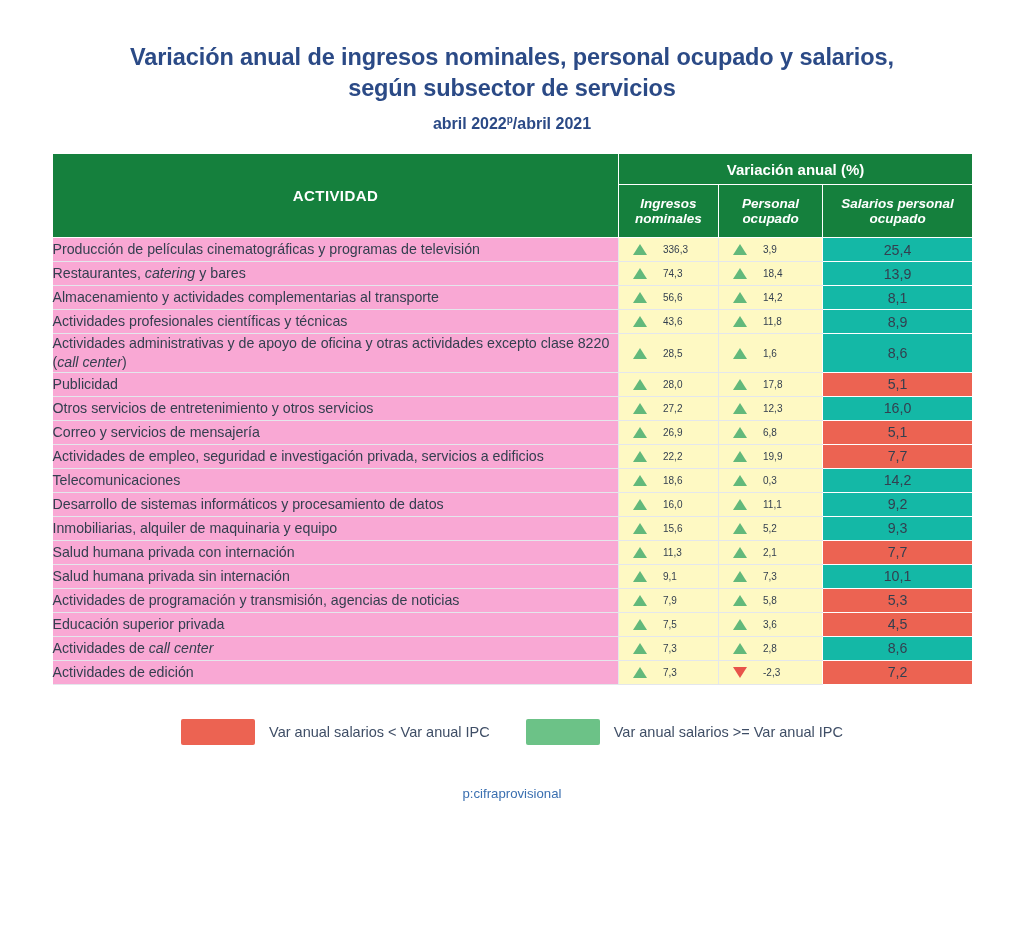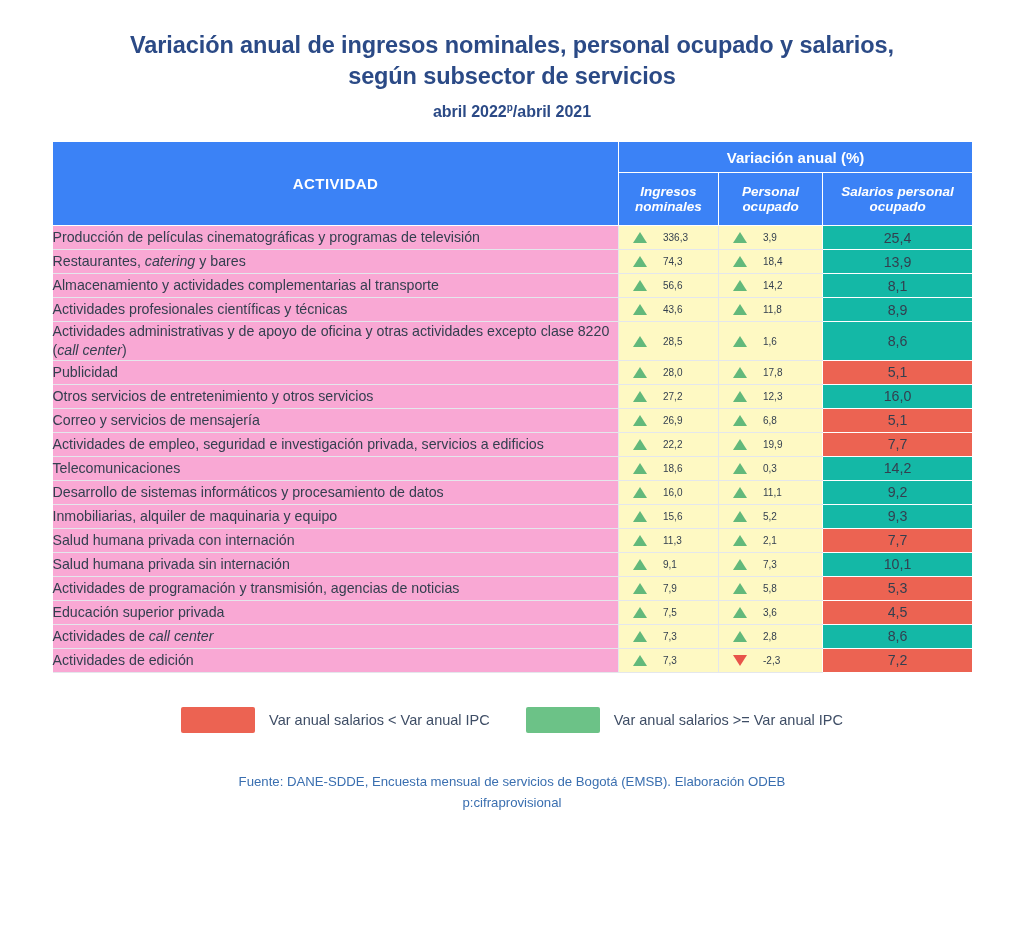--- a/index.html
+++ b/index.html
@@ -15,21 +15,21 @@
     overflow: hidden;
   }
   .page {
     position: relative;
     width: 1024px;
     height: 940px;
     box-sizing: border-box;
   }
   
   .title-block {
-    padding-top: 30px;
+    padding-top: 42px;
     text-align: center;
   }
   .title-main {
     font-size: 23.5px;
     font-weight: bold;
     color: #2b4a86;
     line-height: 1.32;
     letter-spacing: -0.1px;
     margin: 0 auto;
     width: 780px;
@@ -53,21 +53,21 @@
   table.data {
     border-collapse: collapse;
     width: 920px;
     table-layout: fixed;
   }
   table.data th, table.data td {
     padding: 0;
     vertical-align: middle;
   }
   .hdr-blue {
-    background: #3b82f6;
+    background: #15803d;
     color: #ffffff;
     font-weight: bold;
     text-align: center;
     border: 1px solid #ffffff;
   }
   .hdr-activity {
     font-size: 15px;
     letter-spacing: 0.4px;
     height: 82px;
   }
@@ -509,17 +509,16 @@
       <div class="swatch red"></div>
       <div class="legend-label">Var anual salarios &lt; Var anual IPC</div>
     </div>
     <div class="legend-item">
       <div class="swatch green"></div>
       <div class="legend-label">Var anual salarios &gt;= Var anual IPC</div>
     </div>
   </div>
 
   <div class="source">
-    <div>Fuente: DANE-SDDE, Encuesta mensual de servicios de Bogotá (EMSB). Elaboración ODEB</div>
     <div>p:cifraprovisional</div>
   </div>
 
 </div>
 
 </body></html>

